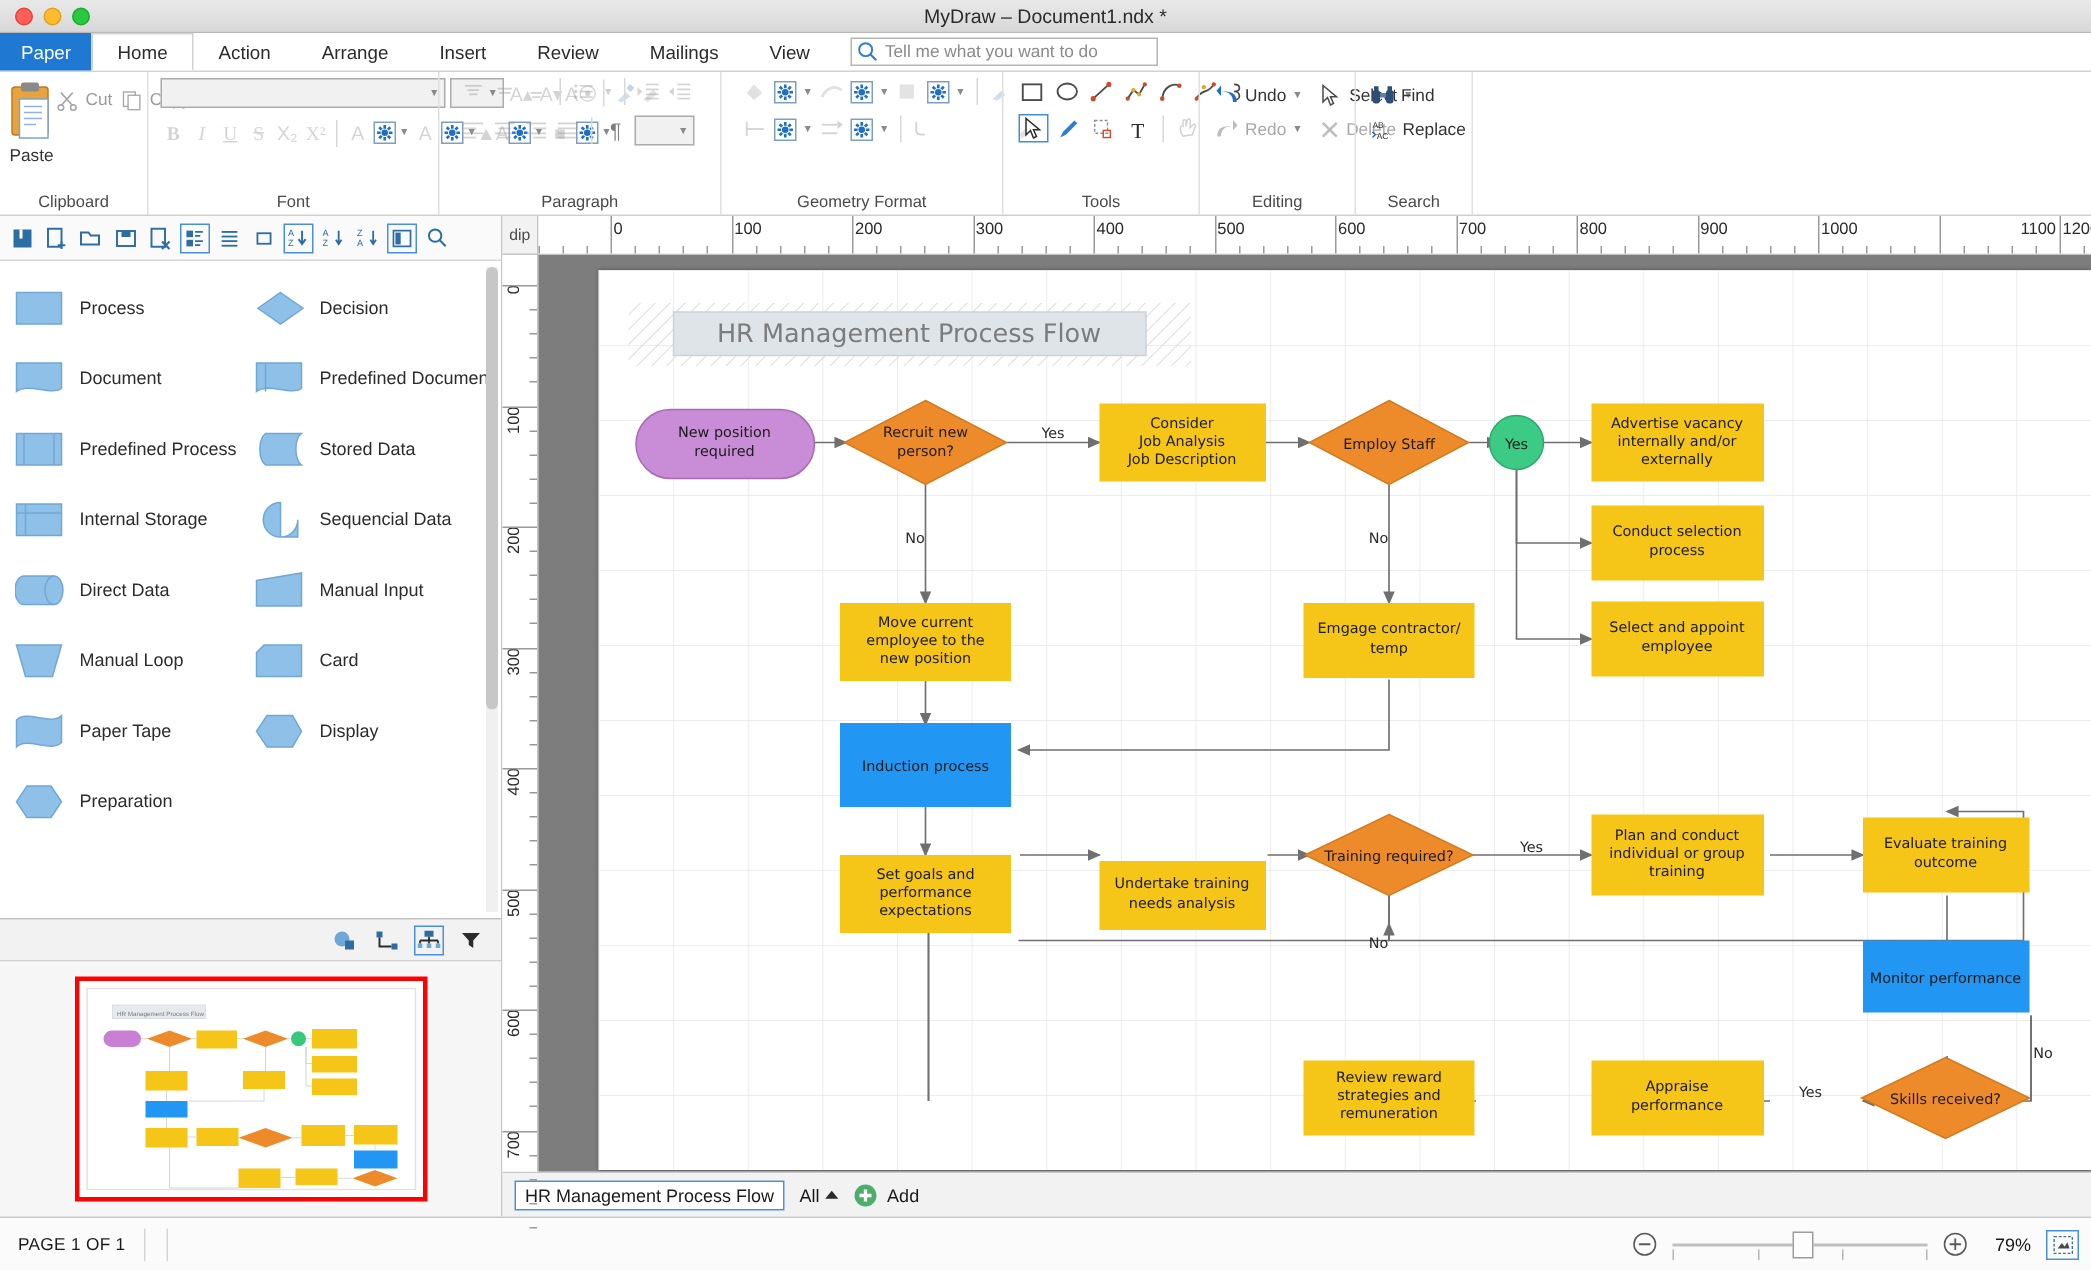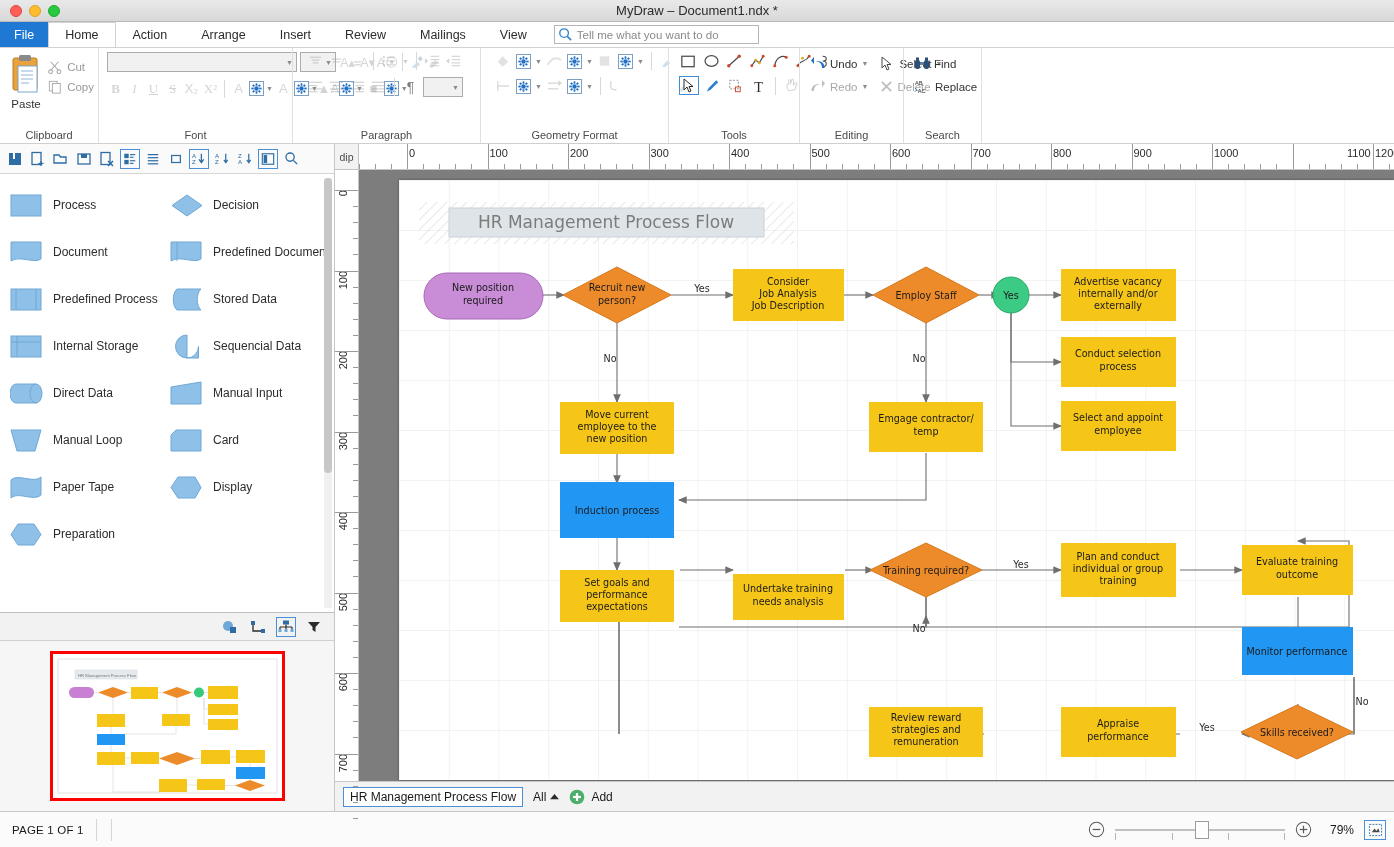--- a/index.html
+++ b/index.html
@@ -58,21 +58,21 @@
     position:absolute; bottom:2px; left:0; right:0; text-align:center;
     font-size:11px; color:#4a4a4a;
   }
   .gbody { flex:1; display:flex; align-items:flex-start; padding-top:4px; }
   .dis { opacity:.42; }
 
   
   .clipgrp { width:98px; }
   .paste { display:flex; flex-direction:column; align-items:center; width:48px; padding-top:2px; }
   .paste .lbl { font-size:11.5px; margin-top:2px; color:#333; }
-  .cliplist { display:flex; flex-direction:column; gap:6px; padding-top:8px; }
+  .cliplist { display:flex; flex-direction:row; gap:6px; padding-top:8px; }
   .clipitem { display:flex; align-items:center; gap:5px; font-size:11.5px; color:#9a9a9a; }
 
   
   .fontgrp { width:194px; }
   .fontrow1 { display:flex; align-items:center; gap:3px; }
   .fontrow2 { display:flex; align-items:center; gap:2px; margin-top:7px; }
   .combo { height:20px; border:1px solid #acacac; background:#f1f1f1; display:flex;
            align-items:center; justify-content:flex-end; padding-right:3px; }
   .combo.big { width:190px; }
   .combo.small { width:36px; }
@@ -184,21 +184,21 @@
   <div class="titlebar">
     <div class="traffic">
       <div class="tl red"></div>
       <div class="tl yel"></div>
       <div class="tl grn"></div>
     </div>
     <div class="wintitle">MyDraw – Document1.ndx *</div>
   </div>
 
   <div class="ribbontabs">
-    <div class="tab file">File</div>
+    <div class="tab file">Paper</div>
     <div class="tab active">Home</div>
     <div class="tab">Action</div>
     <div class="tab">Arrange</div>
     <div class="tab">Insert</div>
     <div class="tab">Review</div>
     <div class="tab">Mailings</div>
     <div class="tab">View</div>
     <div class="tellme">
       <svg width="15" height="15" viewBox="0 0 16 16">
         <circle cx="6.5" cy="6.5" r="4.6" fill="none" stroke="#2e7fd1" stroke-width="1.4"></circle>

